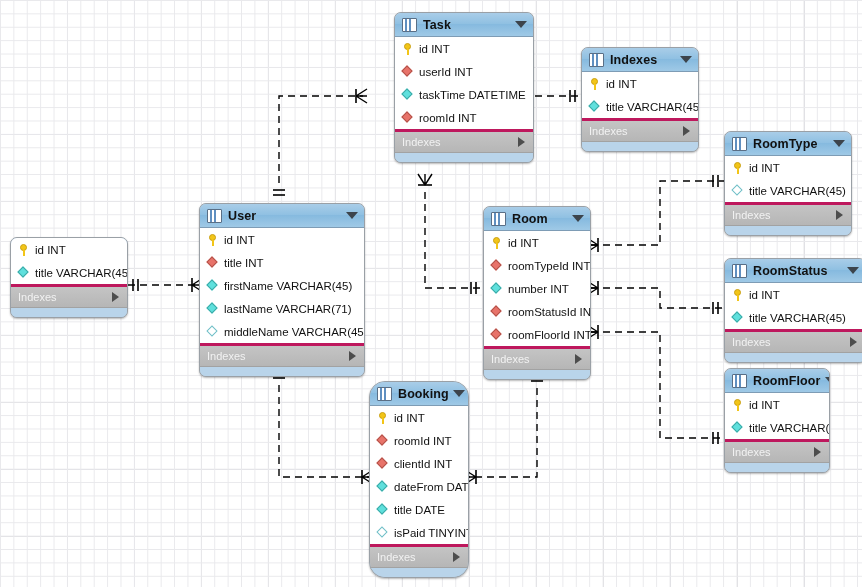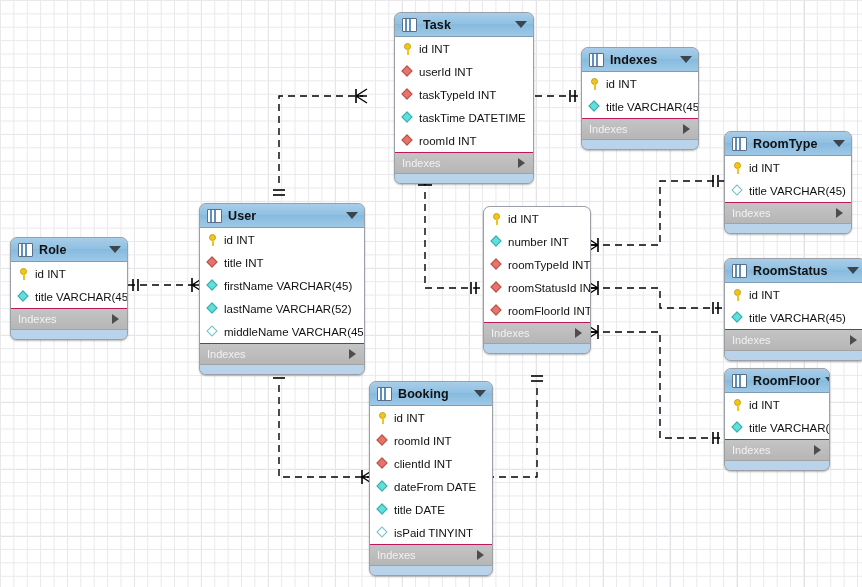--- a/index.html
+++ b/index.html
@@ -49,21 +49,21 @@
   .tbl .tname{
     font-size:12.5px;font-weight:bold;color:#111;
     flex:1 1 auto;white-space:nowrap;letter-spacing:.1px;
   }
   .tbl .caret{
     width:0;height:0;flex:0 0 auto;
     border-left:6px solid transparent;border-right:6px solid transparent;
     border-top:7px solid #3c444c;
     margin-left:4px;
   }
-  .tbl .cols{background:#ffffff;border-bottom:1px solid #be185d;}
+  .tbl .cols{background:#ffffff;border-bottom:3px solid #be185d;}
   .col{
     display:flex;align-items:center;
     height:23px;padding:0 6px 0 7px;
     box-sizing:border-box;
     white-space:nowrap;
   }
   .col .cname{font-size:11.5px;color:#111;}
   .ico{width:12px;height:12px;flex:0 0 auto;margin-right:5px;position:relative;}
   
   .ico.key:before{
@@ -201,24 +201,20 @@
       <div class="cols">
         <div class="col">
           <span class="ico key"></span>
           <span class="cname">id INT</span>
         </div>
         <div class="col">
           <span class="ico dia red"></span>
           <span class="cname">userId INT</span>
         </div>
         <div class="col">
-          <span class="ico dia red"></span>
-          <span class="cname">taskTypeId INT</span>
-        </div>
-        <div class="col">
           <span class="ico dia cyan"></span>
           <span class="cname">taskTime DATETIME</span>
         </div>
         <div class="col">
           <span class="ico dia red"></span>
           <span class="cname">roomId INT</span>
         </div>
       </div>
       <div class="idx">
         <span class="ilbl">Indexes</span>
@@ -284,68 +280,68 @@
         <div class="col">
           <span class="ico dia red"></span>
           <span class="cname">title INT</span>
         </div>
         <div class="col">
           <span class="ico dia cyan"></span>
           <span class="cname">firstName VARCHAR(45)</span>
         </div>
         <div class="col">
           <span class="ico dia cyan"></span>
-          <span class="cname">lastName VARCHAR(52)</span>
+          <span class="cname">lastName VARCHAR(71)</span>
         </div>
         <div class="col">
           <span class="ico dia hollow"></span>
           <span class="cname">middleName VARCHAR(45)</span>
         </div>
       </div>
       <div class="idx">
         <span class="ilbl">Indexes</span>
         <span class="arrow"></span>
       </div>
       <div class="foot"></div>
     </div>
     <div class="tbl" style="left: 483px; top: 206px; width: 108px;">
-      <div class="cols">
-        <div class="col">
-          <span class="ico key"></span>
-          <span class="cname">id INT</span>
+      <div class="hdr">
+        <span class="tbl-icon"></span>
+        <span class="tname">Room</span>
+        <span class="caret"></span>
+      </div>
+      <div class="cols">
+        <div class="col">
+          <span class="ico key"></span>
+          <span class="cname">id INT</span>
+        </div>
+        <div class="col">
+          <span class="ico dia red"></span>
+          <span class="cname">roomTypeId INT</span>
         </div>
         <div class="col">
           <span class="ico dia cyan"></span>
           <span class="cname">number INT</span>
         </div>
         <div class="col">
           <span class="ico dia red"></span>
-          <span class="cname">roomTypeId INT</span>
-        </div>
-        <div class="col">
-          <span class="ico dia red"></span>
           <span class="cname">roomStatusId INT</span>
         </div>
         <div class="col">
           <span class="ico dia red"></span>
           <span class="cname">roomFloorId INT</span>
         </div>
       </div>
       <div class="idx">
         <span class="ilbl">Indexes</span>
         <span class="arrow"></span>
       </div>
       <div class="foot"></div>
     </div>
     <div class="tbl" style="left: 10px; top: 237px; width: 118px;">
-      <div class="hdr">
-        <span class="tbl-icon"></span>
-        <span class="tname">Role</span>
-        <span class="caret"></span>
-      </div>
       <div class="cols">
         <div class="col">
           <span class="ico key"></span>
           <span class="cname">id INT</span>
         </div>
         <div class="col">
           <span class="ico dia cyan"></span>
           <span class="cname">title VARCHAR(45)</span>
         </div>
       </div>
@@ -370,21 +366,21 @@
           <span class="ico dia cyan"></span>
           <span class="cname">title VARCHAR(45)</span>
         </div>
       </div>
       <div class="idx">
         <span class="ilbl">Indexes</span>
         <span class="arrow"></span>
       </div>
       <div class="foot"></div>
     </div>
-    <div class="tbl" style="left: 369px; top: 381px; width: 124px;">
+    <div class="tbl" style="left: 369px; top: 381px; width: 100px; border-radius: 16px;">
       <div class="hdr">
         <span class="tbl-icon"></span>
         <span class="tname">Booking</span>
         <span class="caret"></span>
       </div>
       <div class="cols">
         <div class="col">
           <span class="ico key"></span>
           <span class="cname">id INT</span>
         </div>

